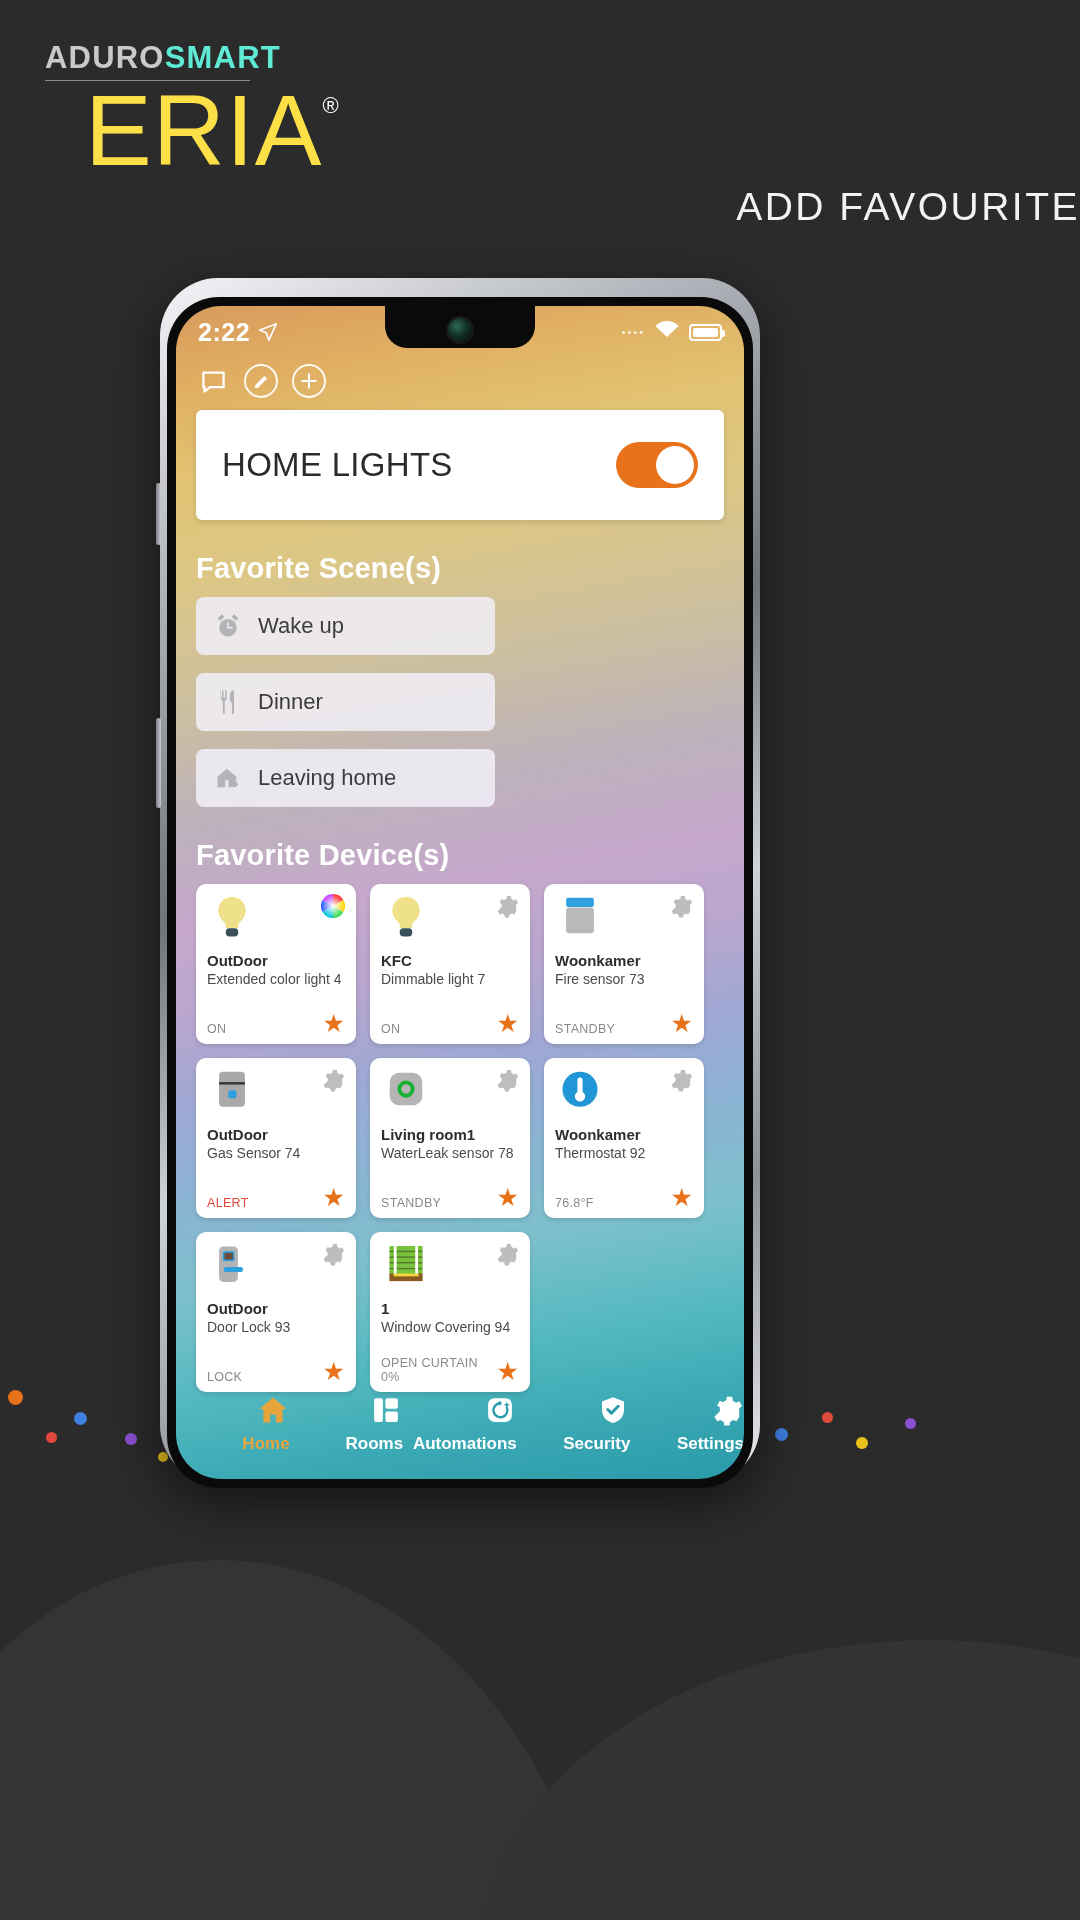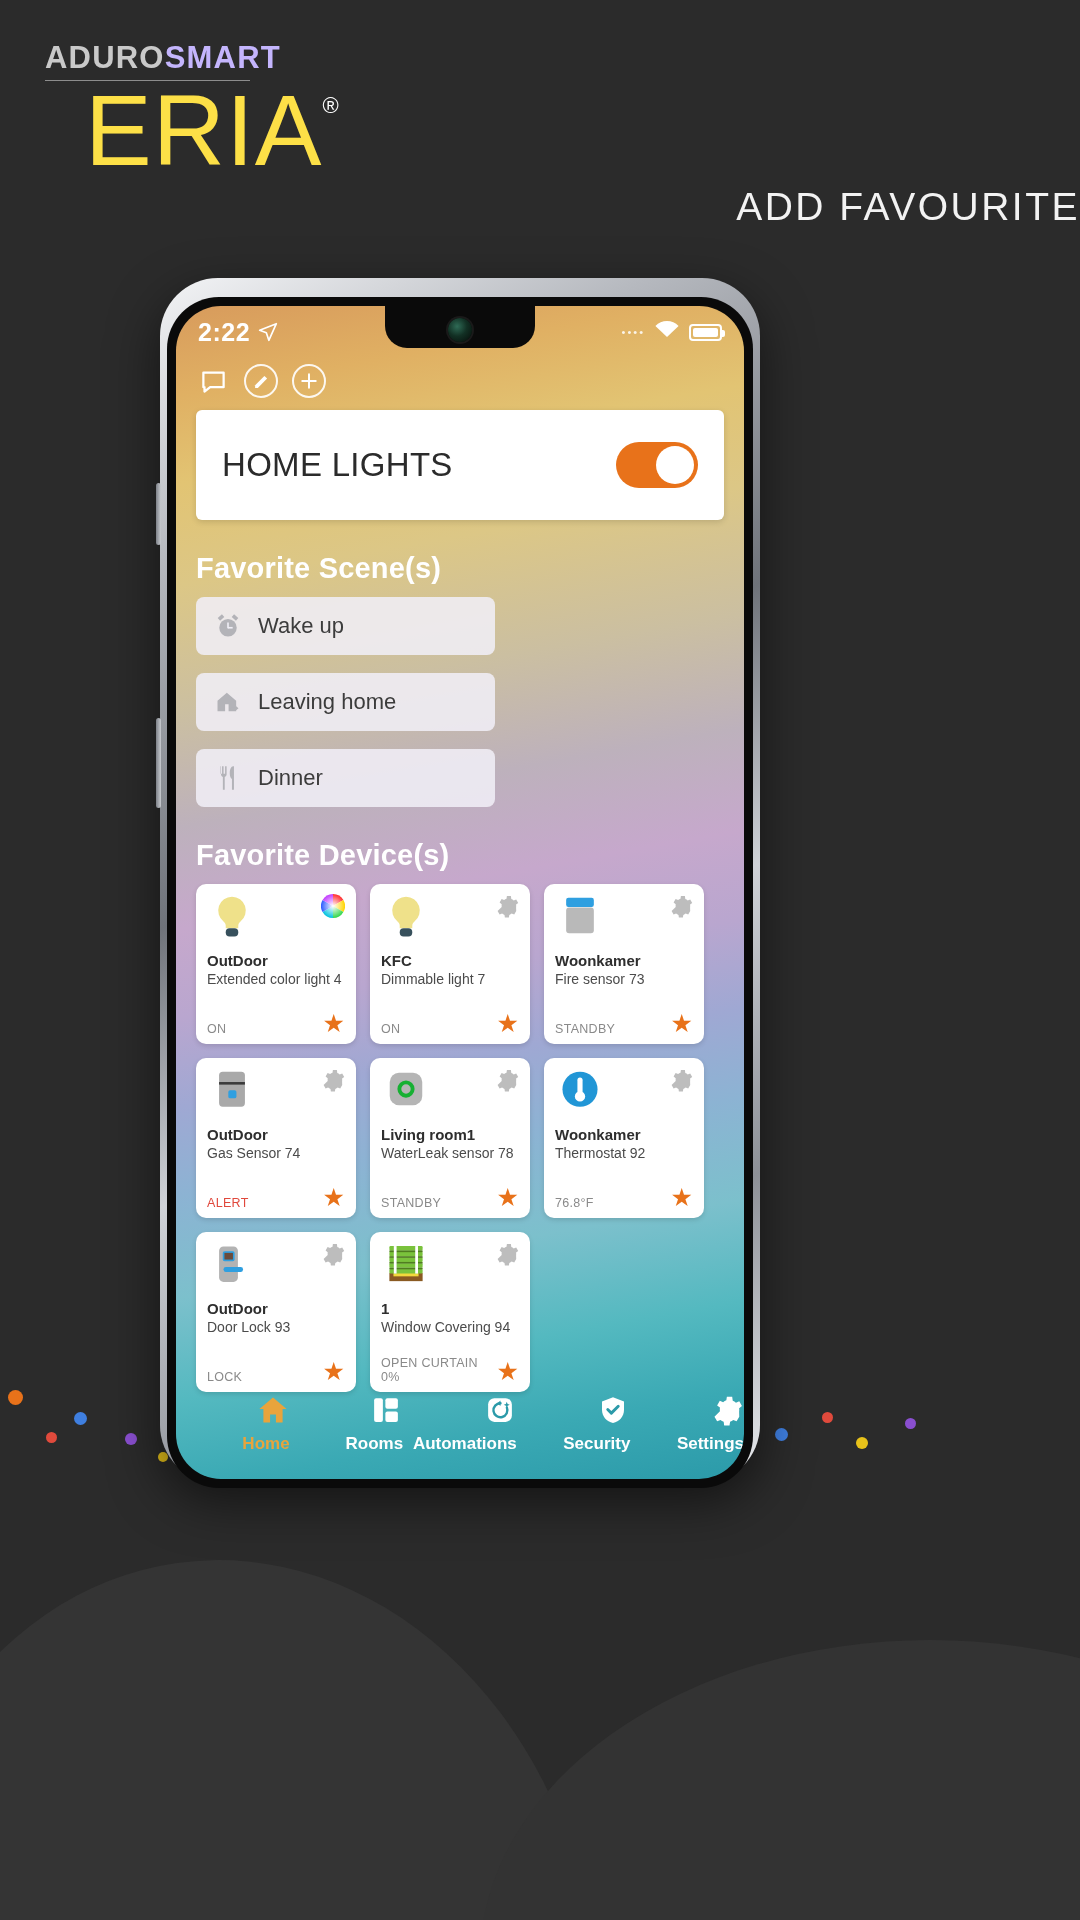--- a/index.html
+++ b/index.html
@@ -27,21 +27,21 @@
     border-radius:50%;
   }
   .dot { position:absolute; border-radius:50%; }
 
   
   .logo { position:absolute; left:45px; top:42px; width:300px; }
   .logo-top {
     font-size:31px; font-weight:bold; letter-spacing:1.2px;
     color:#c9c9c9; line-height:1;
   }
-  .logo-top .smart { color:#c4b5fd; }
+  .logo-top .smart { color:#5eead4; }
   .logo-rule { height:1px; background:#8d8d8d; margin:7px 0 2px; width:205px; }
   .logo-eria-row { position:relative; display:flex; align-items:flex-start; }
   .logo-eria {
     font-size:100px; font-weight:300; color:#fde047;
     letter-spacing:1px; line-height:0.95;
     font-family:"Liberation Sans", sans-serif;
     margin-left:40px;
   }
   .logo-reg { font-size:22px; color:#ffffff; margin-top:10px; }
 
@@ -321,35 +321,35 @@
                 <rect x="12" y="12.8" width="4" height="1.4" fill="#f0eef6"></rect>
                 <path d="M3.2 5.2 6.8 2l2 2.2-3.6 3.2zM20.8 5.2 17.2 2l-2 2.2 3.6 3.2z"></path>
               </svg>
             </span>
             <span class="sc-label">Wake up</span>
           </div>
 
           <div class="scene-chip">
             <span class="sc-ico">
               <svg width="28" height="28" viewBox="0 0 24 24" fill="#b3b3b8">
-                <path d="M3 11 11 4l8 7v9h-6.5v-6H9.5v6H3z"></path>
-                <path d="M14 16.6h4.2v-1.5l2.8 2.3-2.8 2.3v-1.5H14z"></path>
+                <path d="M6 2v7a2.2 2.2 0 0 0 1.6 2.1V22h1.6V11.1A2.2 2.2 0 0 0 10.8 9V2H9.5v6.3H8.2V2H6.9v6.3H5.6V2z"></path>
+                <path d="M16.4 2c-1.7 0-2.9 2.6-2.9 6 0 2.6.8 4.4 1.9 4.9V22h1.7V2z"></path>
               </svg>
             </span>
-            <span class="sc-label">Leaving home</span>
+            <span class="sc-label">Dinner</span>
           </div>
 
           <div class="scene-chip">
             <span class="sc-ico">
               <svg width="28" height="28" viewBox="0 0 24 24" fill="#b3b3b8">
-                <path d="M6 2v7a2.2 2.2 0 0 0 1.6 2.1V22h1.6V11.1A2.2 2.2 0 0 0 10.8 9V2H9.5v6.3H8.2V2H6.9v6.3H5.6V2z"></path>
-                <path d="M16.4 2c-1.7 0-2.9 2.6-2.9 6 0 2.6.8 4.4 1.9 4.9V22h1.7V2z"></path>
+                <path d="M3 11 11 4l8 7v9h-6.5v-6H9.5v6H3z"></path>
+                <path d="M14 16.6h4.2v-1.5l2.8 2.3-2.8 2.3v-1.5H14z"></path>
               </svg>
             </span>
-            <span class="sc-label">Dinner</span>
+            <span class="sc-label">Leaving home</span>
           </div>
 
         </div>
 
         <div class="section-title">Favorite Device(s)</div>
         <div class="dev-grid">
 
           <div class="dev-card">
             <div class="dev-top">
               <span class="dev-icon">

